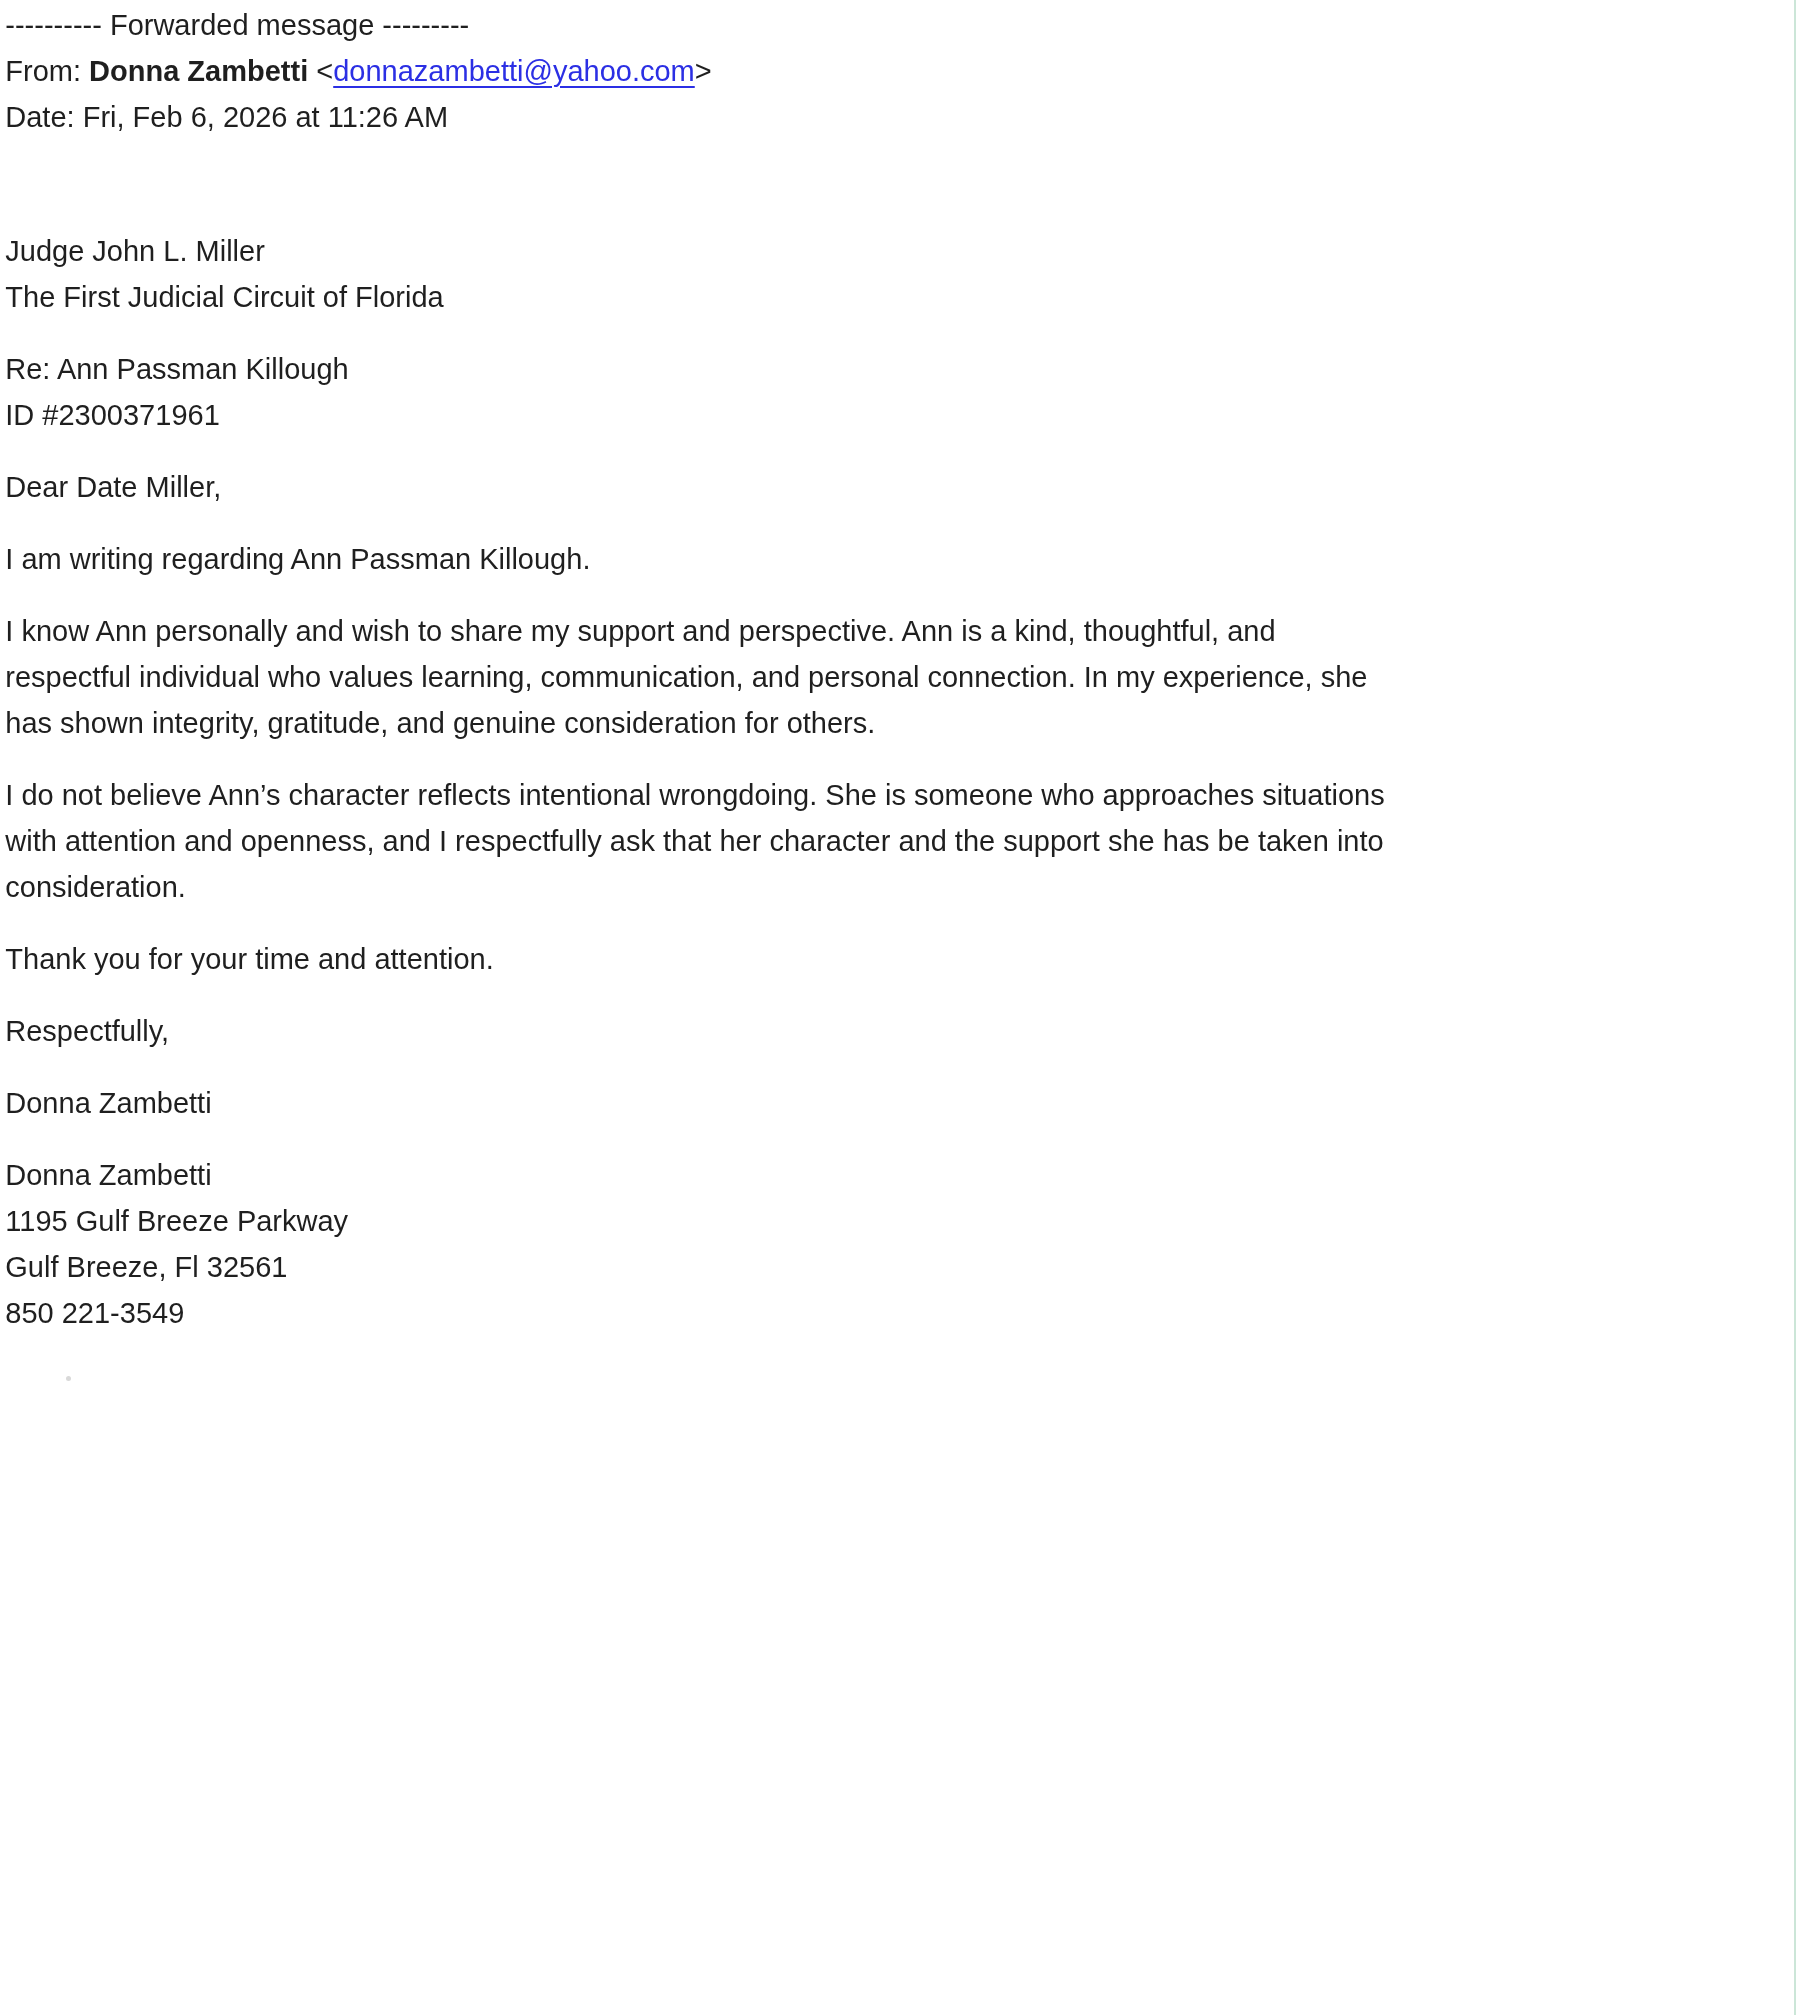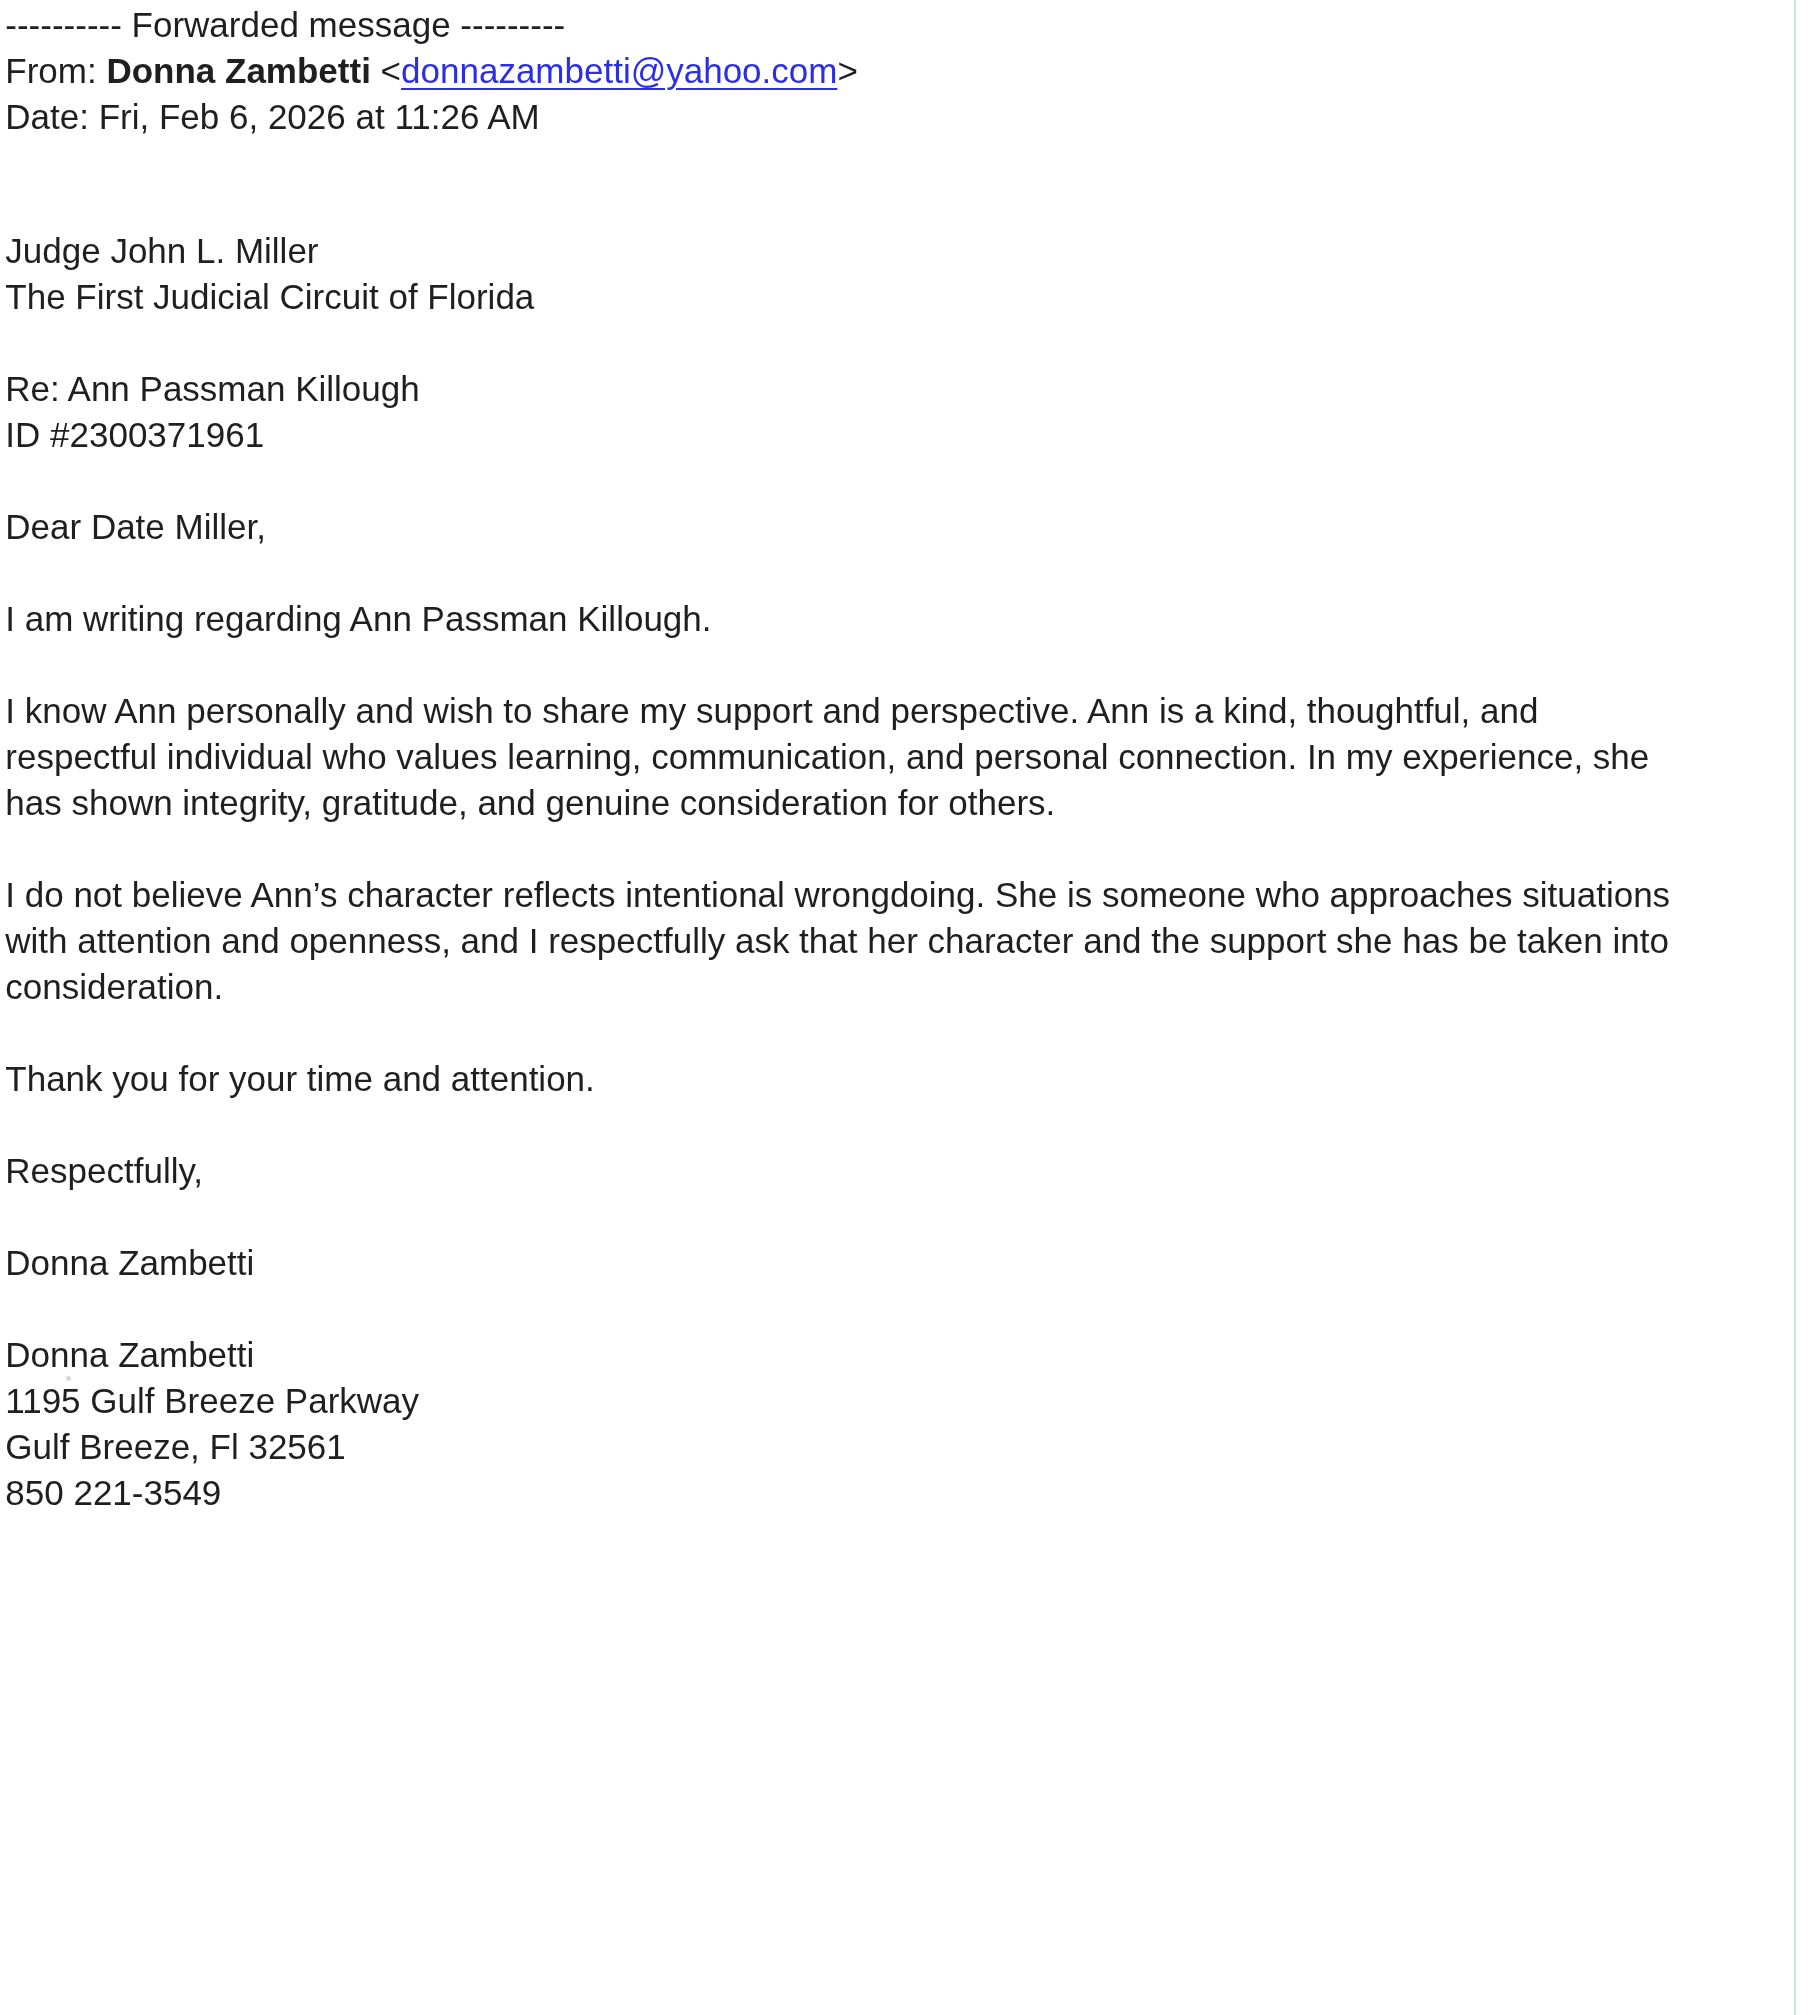--- a/index.html
+++ b/index.html
@@ -9,34 +9,34 @@
   }
   * { box-sizing: border-box; }
   html, body { margin: 0; padding: 0; background: #ffffff; }
   .page {
     position: relative;
     width: 1800px;
     height: 2015px;
     background: #ffffff;
     overflow: hidden;
     font-family: "Liberation Sans", "DejaVu Sans", sans-serif;
-    font-size: 35px;
+    font-size: 29px;
     line-height: 46px;
     color: var(--text-color);
   }
   .content {
     position: absolute;
     top: 1.5px;
     left: 5.3px;
     right: 22.5px;
   }
   .line, .block {
     white-space: pre-line;
   }
-  .mt-1 { margin-top: 46px; }
+  .mt-1 { margin-top: 26px; }
   .mt-2 { margin-top: 88px; }
   .bold { font-weight: 700; }
   a.link {
     color: var(--link-color);
     text-decoration: underline;
     text-decoration-thickness: 2.3px;
     text-underline-offset: 4.5px;
     cursor: pointer;
     margin-top: 40px;
   }

